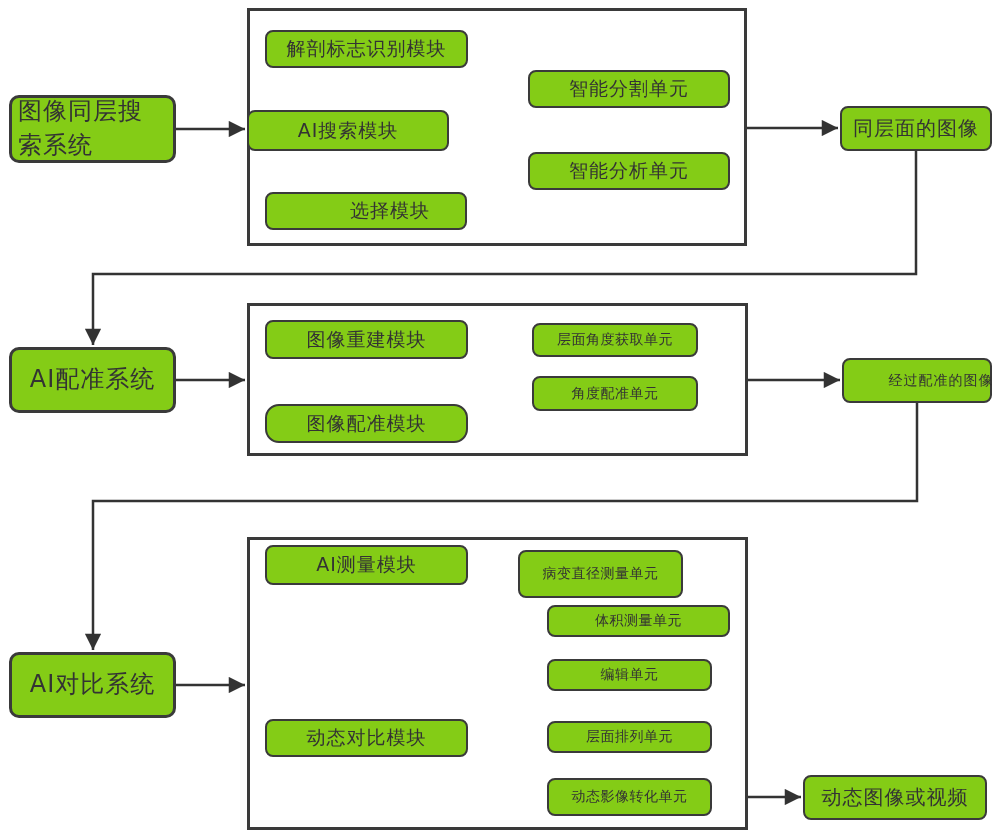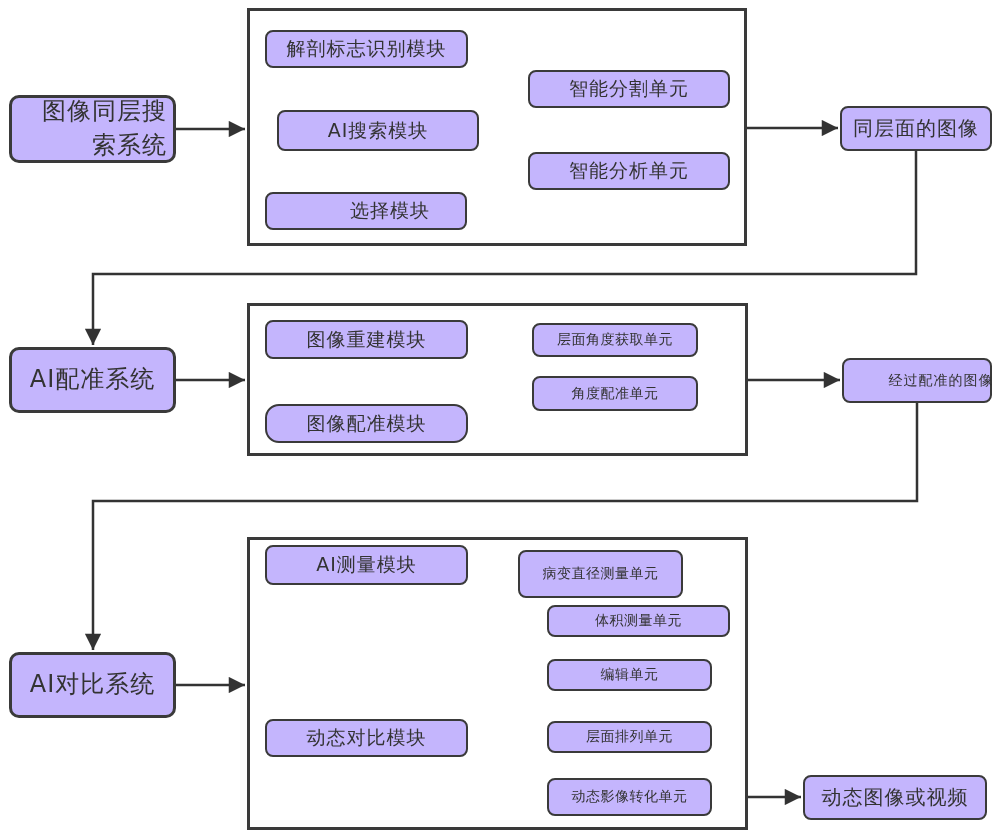--- a/index.html
+++ b/index.html
@@ -8,25 +8,25 @@
     width:1000px;height:838px;
     background:#ffffff;
     font-family:"DejaVu Sans","Liberation Sans",sans-serif;
     color:#333333;
     overflow:hidden;
   }
   #wires{position:absolute;left:0;top:0;width:1000px;height:838px;z-index:0;}
   .node{
     position:absolute;
     box-sizing:border-box;
-    background:#c4b5fd;
+    background:#84cc16;
     border:2.5px solid #3a3a3a;
     border-radius:8px;
     display:flex;align-items:center;justify-content:center;
-    text-align:right;
+    text-align:left;
     font-size:19px;
     letter-spacing:1px;
     z-index:2;
     white-space:nowrap;
   }
   .container-box{
     position:absolute;
     box-sizing:border-box;
     background:#ffffff;
     border:3px solid #3a3a3a;
@@ -90,21 +90,21 @@
       <path d="M505,675 H545" marker-end="url(#arrow)"></path>
       <path d="M503,738 H545" marker-end="url(#arrow)"></path>
       <path d="M503,797 H545" marker-end="url(#arrow)"></path>
       <path d="M712,797 H801" marker-end="url(#arrow)"></path>
     </g>
   </svg>
 
   <div class="container-box" style="left:247px;top:8px;width:500px;height:238px;"></div>
   <div class="node sysbox" style="left:9px;top:95px;width:167px;height:68px;">图像同层搜索系统</div>
   <div class="node" style="left:265px;top:30px;width:203px;height:38px;">解剖标志识别模块</div>
-  <div class="node" style="left:277px;top:110px;width:202px;height:41px;">AI搜索模块</div>
+  <div class="node" style="left:247px;top:110px;width:202px;height:41px;">AI搜索模块</div>
   <div class="node" style="left:265px;top:192px;width:202px;height:38px;padding-left:48px;">选择模块</div>
   <div class="node" style="left:528px;top:70px;width:202px;height:38px;">智能分割单元</div>
   <div class="node" style="left:528px;top:152px;width:202px;height:38px;">智能分析单元</div>
   <div class="node outbox" style="left:840px;top:106px;width:152px;height:45px;">同层面的图像</div>
 
   <div class="container-box" style="left:247px;top:303px;width:501px;height:153px;"></div>
   <div class="node sysbox" style="left:9px;top:347px;width:167px;height:66px;">AI配准系统</div>
   <div class="node" style="left:265px;top:320px;width:203px;height:39px;">图像重建模块</div>
   <div class="node" style="left:265px;top:404px;width:203px;height:39px;border-radius:14px;">图像配准模块</div>
   <div class="node small" style="left:532px;top:323px;width:166px;height:34px;">层面角度获取单元</div>

